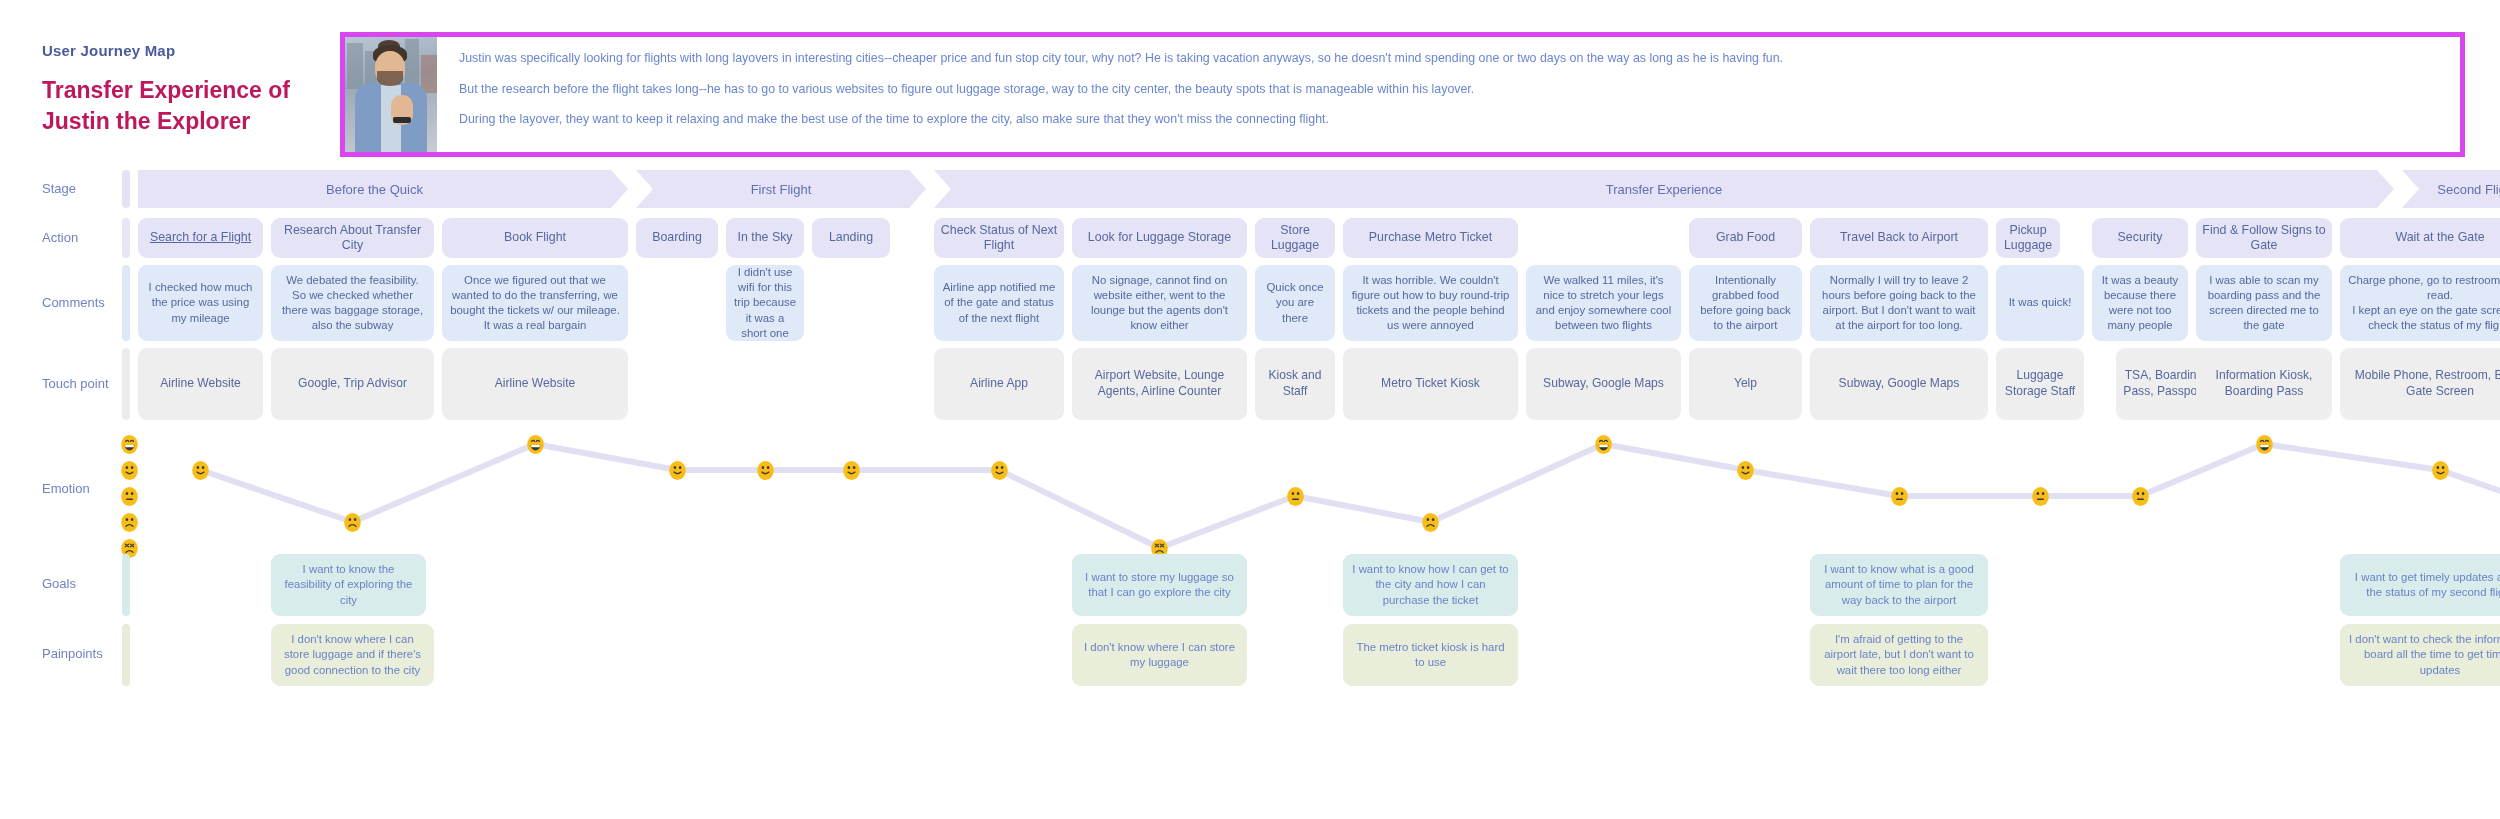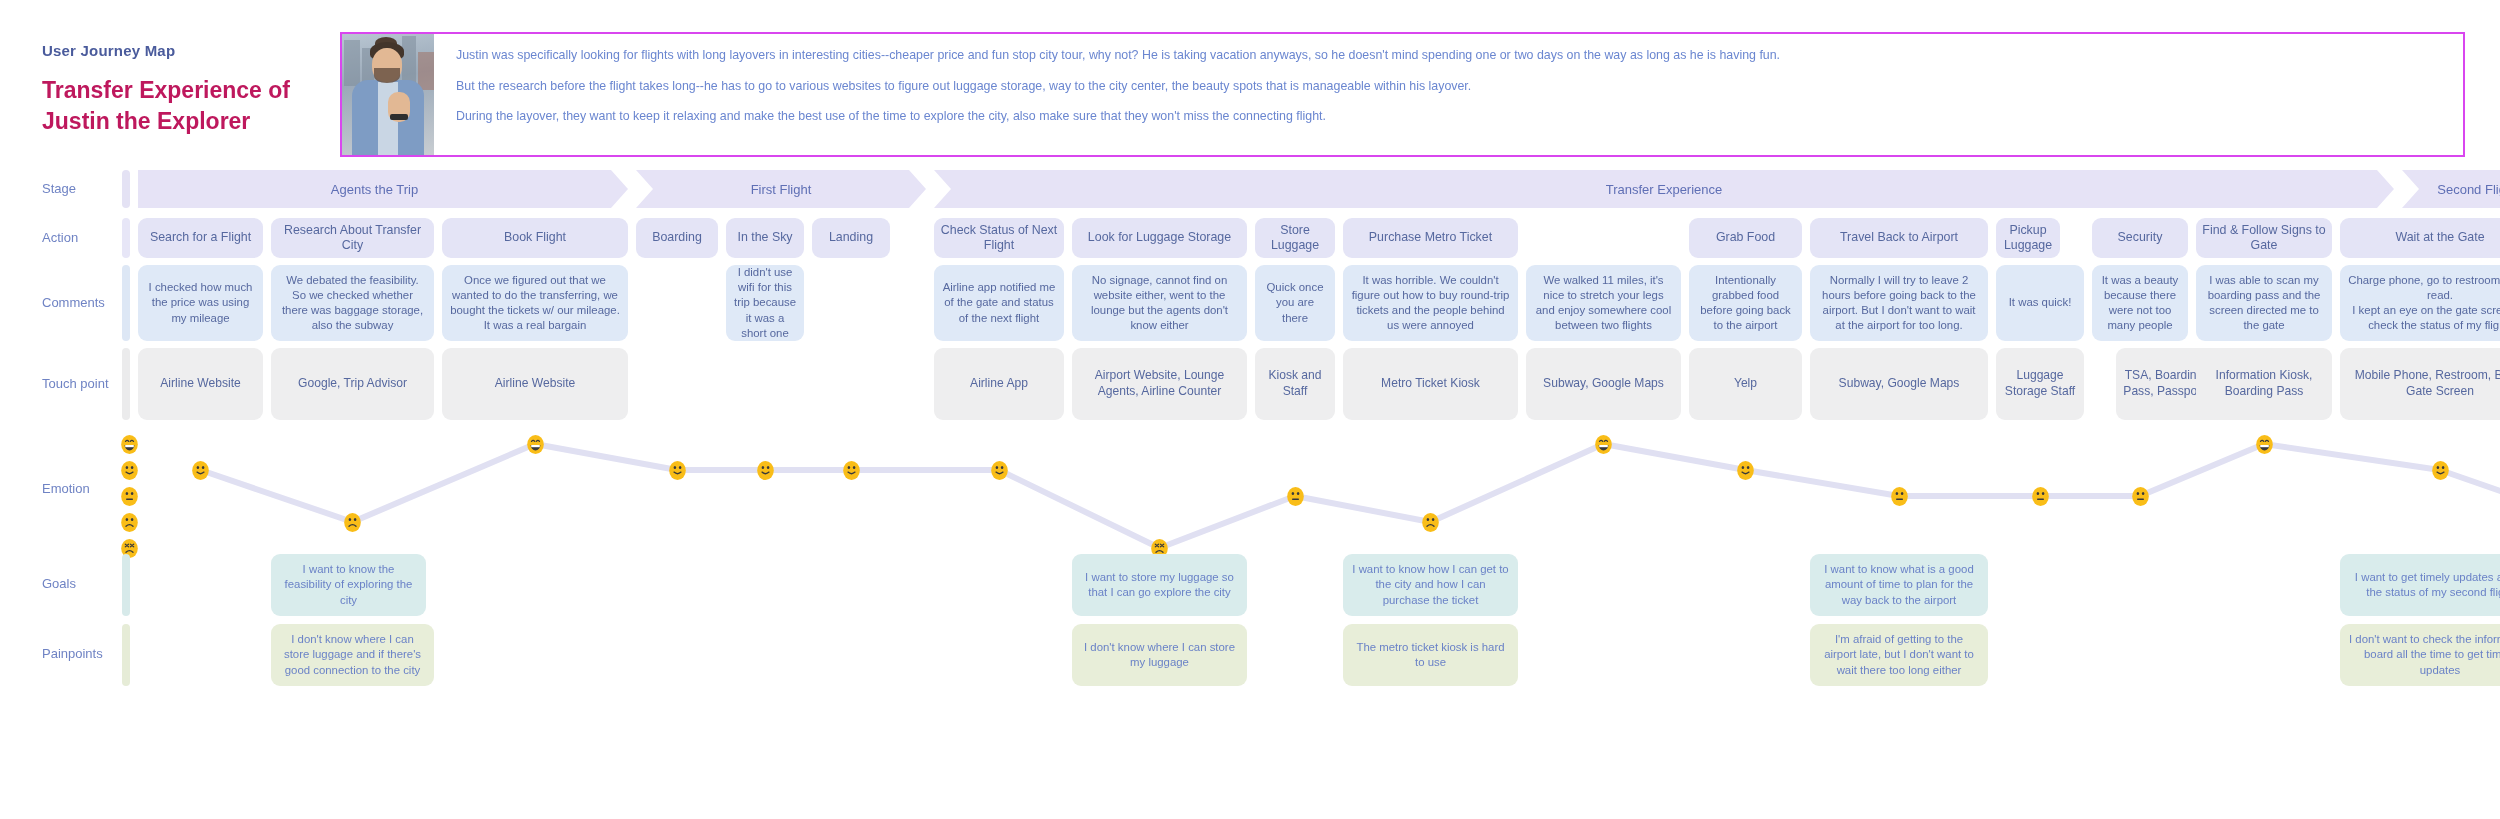--- a/index.html
+++ b/index.html
@@ -18,21 +18,21 @@
     font-size: 15px; font-weight: bold; color: #4a5b9c;
     letter-spacing: .2px; margin-bottom: 16px;
   }
   .main-title {
     font-size: 23px; font-weight: bold; color: #be185d;
     line-height: 1.33;
   }
   .persona-box {
     position: absolute; left: 340px; top: 10px;
     width: 2125px; height: 125px;
-    border: 2px solid #d946ef; background: #ffffff;
+    border: 5px solid #d946ef; background: #ffffff;
     display: flex; align-items: stretch;
   }
   .persona-photo {
     width: 92px; flex: 0 0 92px; position: relative; overflow: hidden;
     background: linear-gradient(170deg,#b9c6d2 0%,#9aa9b8 38%,#c8cdd2 100%);
   }
   .persona-photo .bld { position:absolute; background: rgba(125,140,155,.55); }
   .persona-photo .b1 { left:2px; top:6px; width:16px; height:46px; }
   .persona-photo .b2 { left:20px; top:14px; width:12px; height:40px; }
   .persona-photo .b3 { left:60px; top:2px; width:14px; height:52px; }
@@ -210,39 +210,39 @@
     </div>
   </div>
 
   <div class="rows">
 
     <div class="row stage-row">
       <div class="row-label">Stage</div>
       <div class="rail"></div>
       <div class="track" id="stage-track">
           <div class="chev arrow" style="left: 0px; width: 490px;">
-            <span>Agents the Trip</span>
+            <span>Before the Quick</span>
           </div>
           <div class="chev arrowboth" style="left: 498px; width: 290px;">
             <span>First Flight</span>
           </div>
           <div class="chev arrowboth" style="left: 796px; width: 1460px;">
             <span>Transfer Experience</span>
           </div>
           <div class="chev arrowboth" style="left: 2264px; width: 150px;">
             <span>Second Flight</span>
           </div>
         </div>
     </div>
 
     <div class="row action-row">
       <div class="row-label">Action</div>
       <div class="rail"></div>
       <div class="track" id="action-track">
-          <div class="cell cell-action" style="left: 0px; width: 125px;">
+          <div class="cell cell-action" style="left: 0px; width: 125px; text-decoration: underline;">
             <span style="white-space: pre-line;">Search for a Flight</span>
           </div>
           <div class="cell cell-action" style="left: 133px; width: 163px;">
             <span style="white-space: pre-line;">Research About Transfer City</span>
           </div>
           <div class="cell cell-action" style="left: 304px; width: 186px;">
             <span style="white-space: pre-line;">Book Flight</span>
           </div>
           <div class="cell cell-action" style="left: 498px; width: 82px;">
             <span style="white-space: pre-line;">Boarding</span>

